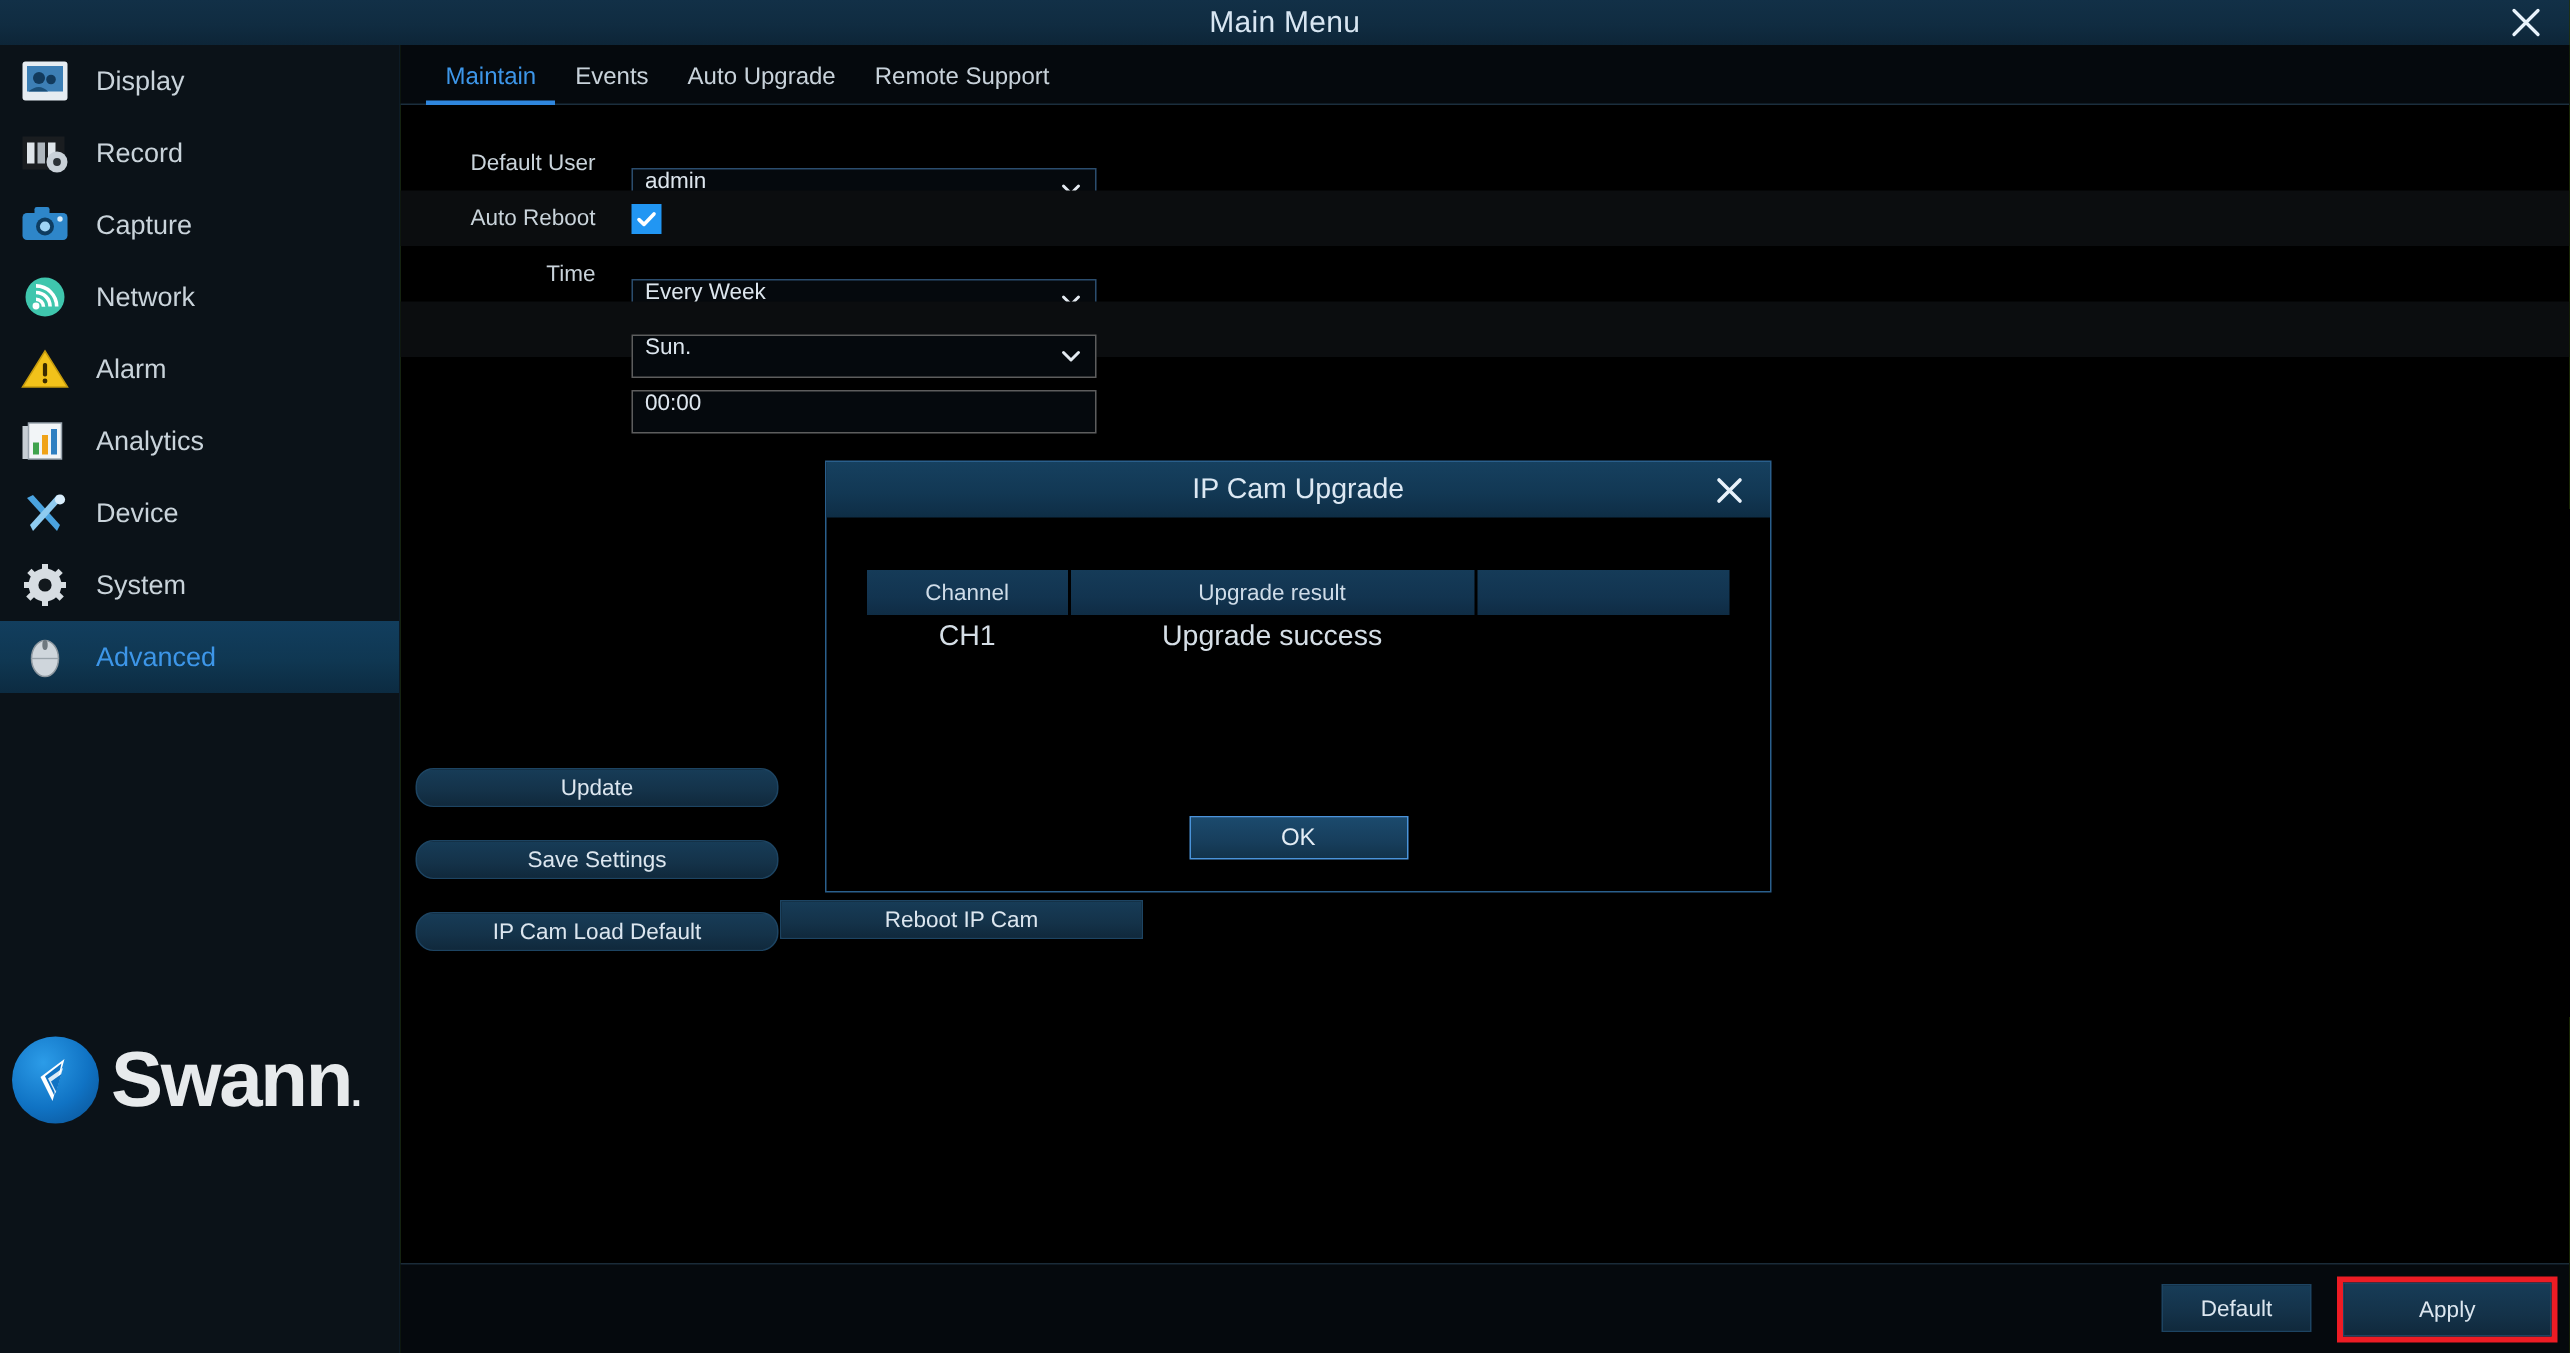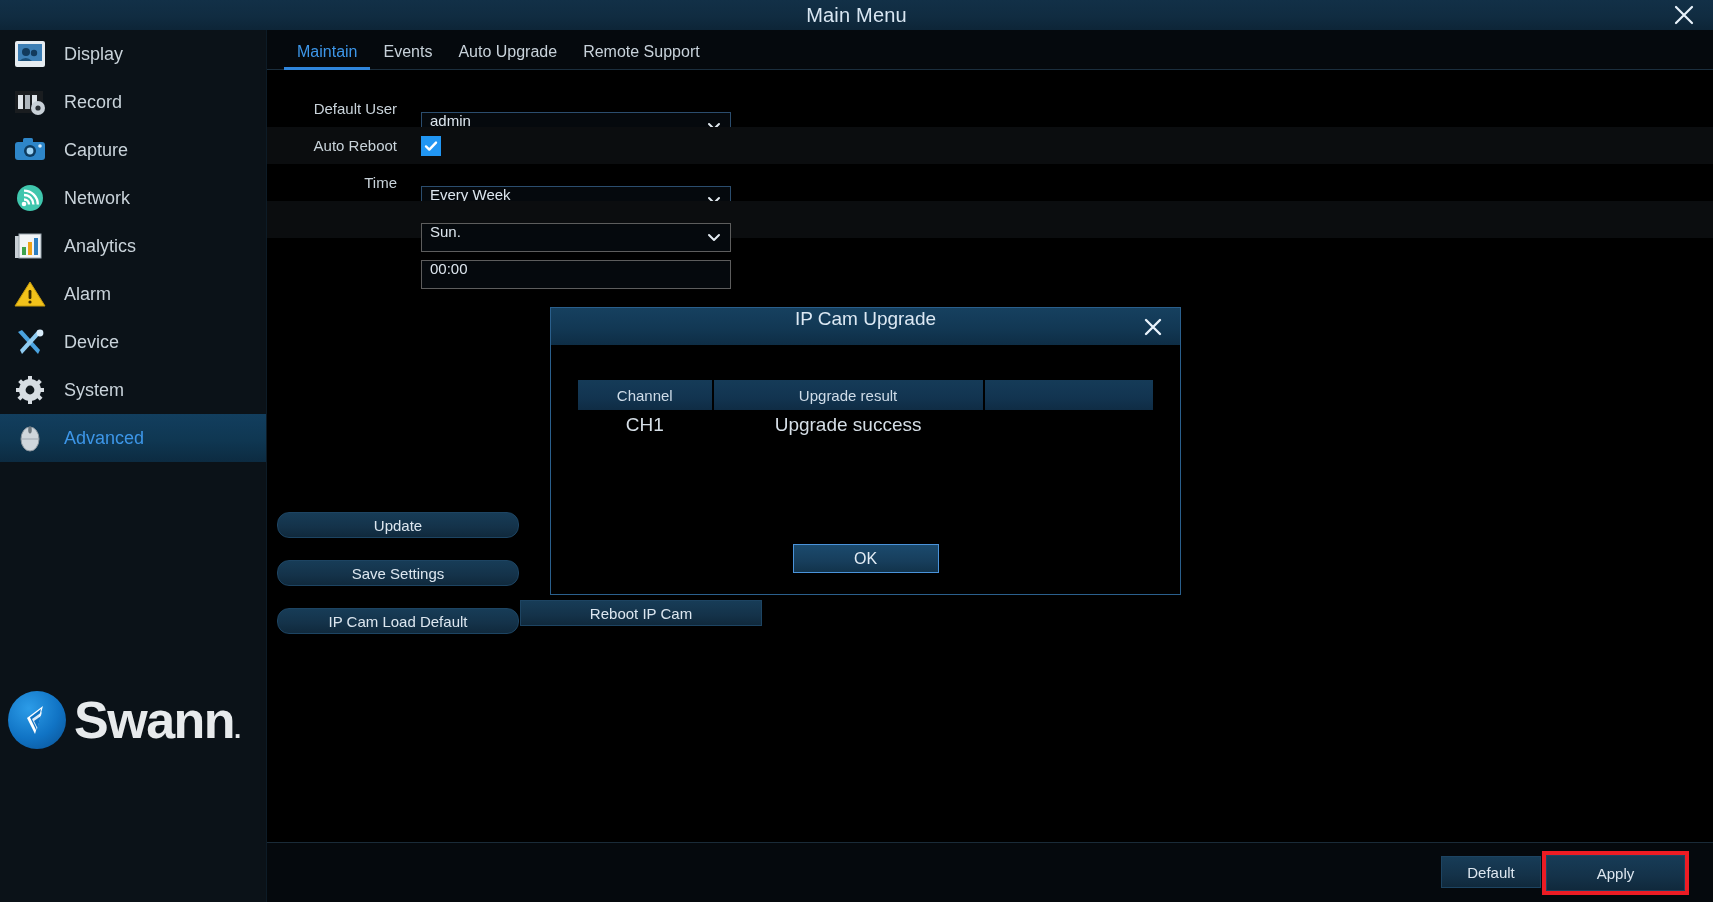--- a/index.html
+++ b/index.html
@@ -226,21 +226,21 @@
     border-top: 1px solid #1a2b38;
     background: #05090d;
   }
   .btn-default {
     position: absolute;
     right: 172px; top: 13px;
     width: 100px; height: 32px;
   }
   .apply-wrap {
     position: absolute;
-    right: 24px; top: 8px;
+    right: 8px; top: 8px;
     width: 147px; height: 44px;
     border: 4px solid #ed1c24;
   }
   .btn-apply {
     position: absolute;
     left: 0; top: 0;
     width: 139px; height: 36px;
   }
 
   
@@ -249,21 +249,21 @@
     position: absolute;
     left: 550px; top: 307px;
     width: 631px; height: 288px;
     background: #000000;
     border: 1px solid #2a5f8c;
   }
   .modal-title {
     position: relative;
     height: 37px;
     background: linear-gradient(180deg, #16405f 0%, #123854 55%, #0e2d45 100%);
-    display: flex; justify-content: center;
+    display: flex; align-items: center; justify-content: center;
     color: #dce8f3;
     font-size: 19px;
   }
   .modal-close {
     position: absolute;
     right: 12px; top: 50%;
     transform: translateY(-50%);
     width: 30px; height: 30px;
     display: flex; align-items: center; justify-content: center;
     color: #e8f2fb;
@@ -379,39 +379,39 @@
           <path d="M10 11 a9.4 9.4 0 0 1 9.4 9.4" stroke="#ffffff" stroke-width="2.4" fill="none"></path>
           <path d="M10 6.6 a13.8 13.8 0 0 1 13.8 13.8" stroke="#ffffff" stroke-width="2.4" fill="none"></path>
         </svg>
       </span>
       <span class="side-label">Network</span>
     </div>
 
     <div class="side-item">
       <span class="side-icon">
         <svg width="32" height="28" viewBox="0 0 32 28">
+          <path d="M16 2 L31 26 L1 26 Z" fill="#f2c21a" stroke="#c59a0d" stroke-width="1"></path>
+          <rect x="14.6" y="10" width="2.8" height="9" rx="1.2" fill="#3a2b00"></rect>
+          <circle cx="16" cy="22" r="1.6" fill="#3a2b00"></circle>
+        </svg>
+      </span>
+      <span class="side-label">Alarm</span>
+    </div>
+
+    <div class="side-item">
+      <span class="side-icon">
+        <svg width="32" height="28" viewBox="0 0 32 28">
           <rect x="1" y="4" width="20" height="22" fill="#c7ced4"></rect>
           <rect x="5" y="2" width="22" height="24" fill="#f2f5f7" stroke="#9aa5ae"></rect>
           <rect x="8" y="15" width="4" height="8" fill="#3fa34d"></rect>
           <rect x="14" y="10" width="4" height="13" fill="#f0a318"></rect>
           <rect x="20" y="6" width="4" height="17" fill="#2e7fc1"></rect>
         </svg>
       </span>
       <span class="side-label">Analytics</span>
-    </div>
-
-    <div class="side-item">
-      <span class="side-icon">
-        <svg width="32" height="28" viewBox="0 0 32 28">
-          <path d="M16 2 L31 26 L1 26 Z" fill="#f2c21a" stroke="#c59a0d" stroke-width="1"></path>
-          <rect x="14.6" y="10" width="2.8" height="9" rx="1.2" fill="#3a2b00"></rect>
-          <circle cx="16" cy="22" r="1.6" fill="#3a2b00"></circle>
-        </svg>
-      </span>
-      <span class="side-label">Alarm</span>
     </div>
 
     <div class="side-item">
       <span class="side-icon">
         <svg width="32" height="28" viewBox="0 0 32 28">
           <path d="M4 4 L8 2 L26 22 L24 26 Z" fill="#4aa3e0"></path>
           <path d="M28 4 L24 2 L6 22 L8 26 Z" fill="#8fcbf0"></path>
           <circle cx="26" cy="5" r="3.4" fill="#d9edfb"></circle>
         </svg>
       </span>

